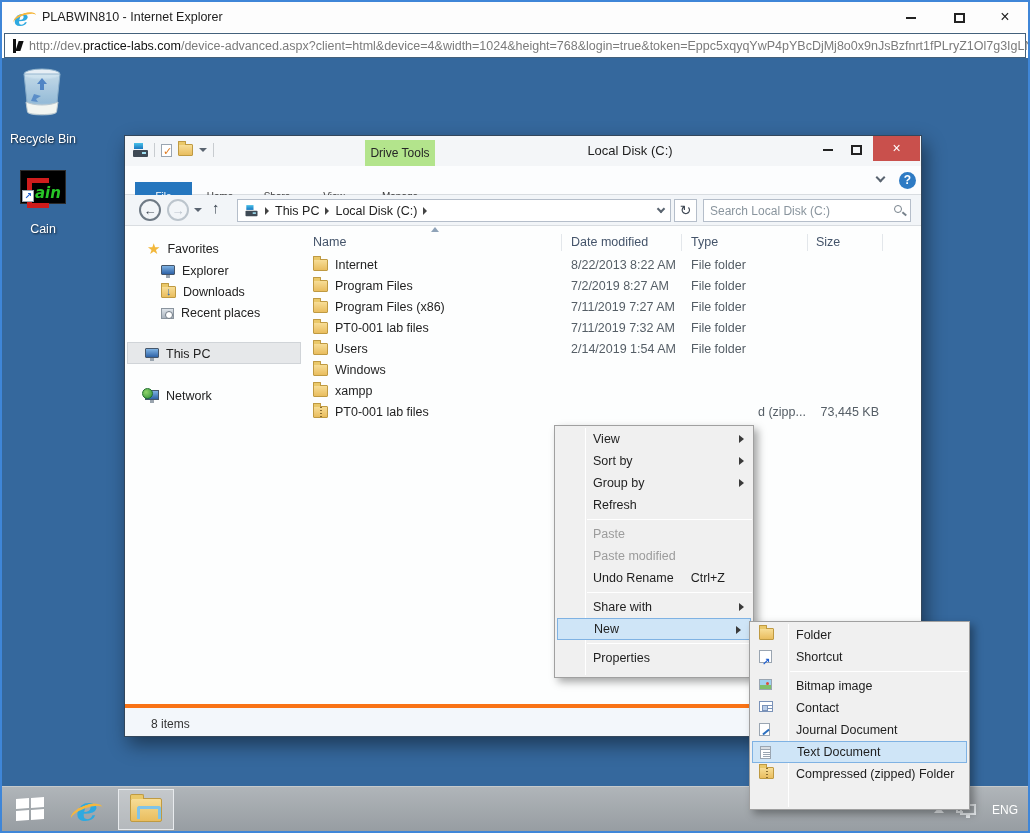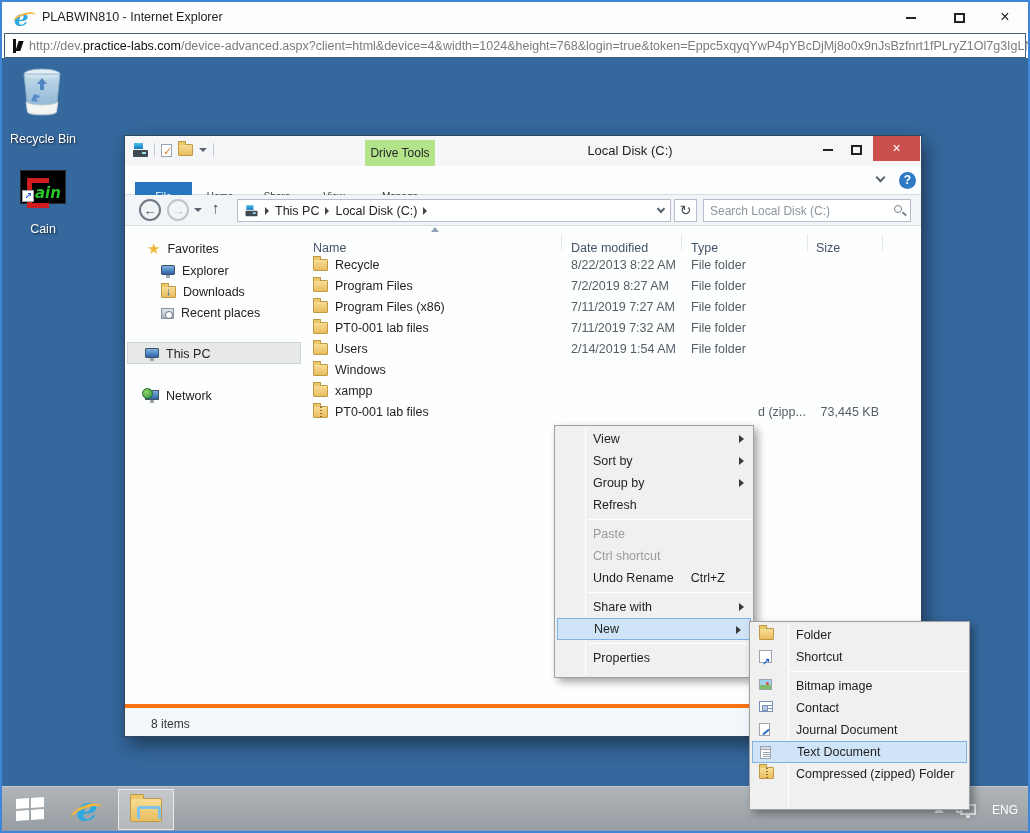--- a/index.html
+++ b/index.html
@@ -83,21 +83,21 @@
   .mag { position:absolute; right:8px; top:5px; width:8px; height:8px; border:1.5px solid #77828c; border-radius:50%; }
   .mag::after { content:""; position:absolute; left:7px; top:7px; width:5px; height:1.5px; background:#77828c; transform:rotate(40deg); }
 
   
   #x-body { position:absolute; left:0; top:90px; right:0; bottom:32px; background:#fdfefe; }
   
   .navitem { position:absolute; height:20px; display:flex; align-items:center; gap:7px; font-size:12.5px; color:#222; }
   #nav-selected { position:absolute; left:2px; top:116px; width:174px; height:22px; background:#e6e8ea; border:1px solid #d0d4d8; }
   
   #list-header { position:absolute; left:178px; top:5px; right:8px; height:24px; color:#44546a; font-size:12.5px; }
-  .hcell { position:absolute; top:10px; }
+  .hcell { position:absolute; top:4px; }
   .hsep { position:absolute; top:3px; width:1px; height:17px; background:#e3e7eb; }
   .tri-up { position:absolute; width:0; height:0; border-bottom:5px solid #8fa3b8; border-left:4px solid transparent; border-right:4px solid transparent; top:-4px; }
   
   #filelist { position:absolute; left:178px; top:29px; right:8px; }
   .frow { position:relative; height:21px; }
   .frow .ficon { position:absolute; left:10px; top:4px; }
   .fname { position:absolute; left:32px; top:3px; color:#1f1f1f; font-size:12.5px; white-space:nowrap; }
   .fdate { position:absolute; left:268px; top:3px; color:#555e66; font-size:12.5px; white-space:nowrap; }
   .ftype { position:absolute; left:388px; top:3px; color:#555e66; font-size:12.5px; white-space:nowrap; }
   .ffrag { position:absolute; left:455px; top:3px; color:#555e66; font-size:12.5px; white-space:nowrap; }
@@ -316,21 +316,21 @@
           <span class="hcell" style="left:513px;">Size</span>
           <span class="hsep" style="left:258px;"></span>
           <span class="hsep" style="left:378px;"></span>
           <span class="hsep" style="left:504px;"></span>
           <span class="hsep" style="left:579px;"></span>
         </div>
 
         <div id="filelist">
           <div class="frow">
             <span class="ficon icon-folder"></span>
-            <span class="fname">Recycle</span>
+            <span class="fname">Internet</span>
             <span class="fdate">8/22/2013 8:22 AM</span>
             <span class="ftype">File folder</span>
           </div>
           <div class="frow">
             <span class="ficon icon-folder"></span>
             <span class="fname">Program Files</span>
             <span class="fdate">7/2/2019 8:27 AM</span>
             <span class="ftype">File folder</span>
           </div>
           <div class="frow">
@@ -374,21 +374,21 @@
     </div>
 
     <div class="menu" id="context-menu">
       <div class="gutterline"></div>
       <div class="mi"><span>View</span><span class="sub-arrow"></span></div>
       <div class="mi"><span>Sort by</span><span class="sub-arrow"></span></div>
       <div class="mi"><span>Group by</span><span class="sub-arrow"></span></div>
       <div class="mi"><span>Refresh</span></div>
       <div class="msep"></div>
       <div class="mi disabled"><span>Paste</span></div>
-      <div class="mi disabled"><span>Ctrl shortcut</span></div>
+      <div class="mi disabled"><span>Paste modified</span></div>
       <div class="mi"><span>Undo Rename</span><span class="mshortcut">Ctrl+Z</span></div>
       <div class="msep"></div>
       <div class="mi"><span>Share with</span><span class="sub-arrow"></span></div>
       <div class="mi hl"><span>New</span><span class="sub-arrow"></span></div>
       <div class="msep"></div>
       <div class="mi"><span>Properties</span></div>
     </div>
 
     <div class="menu" id="new-submenu">
       <div class="gutterline"></div>

